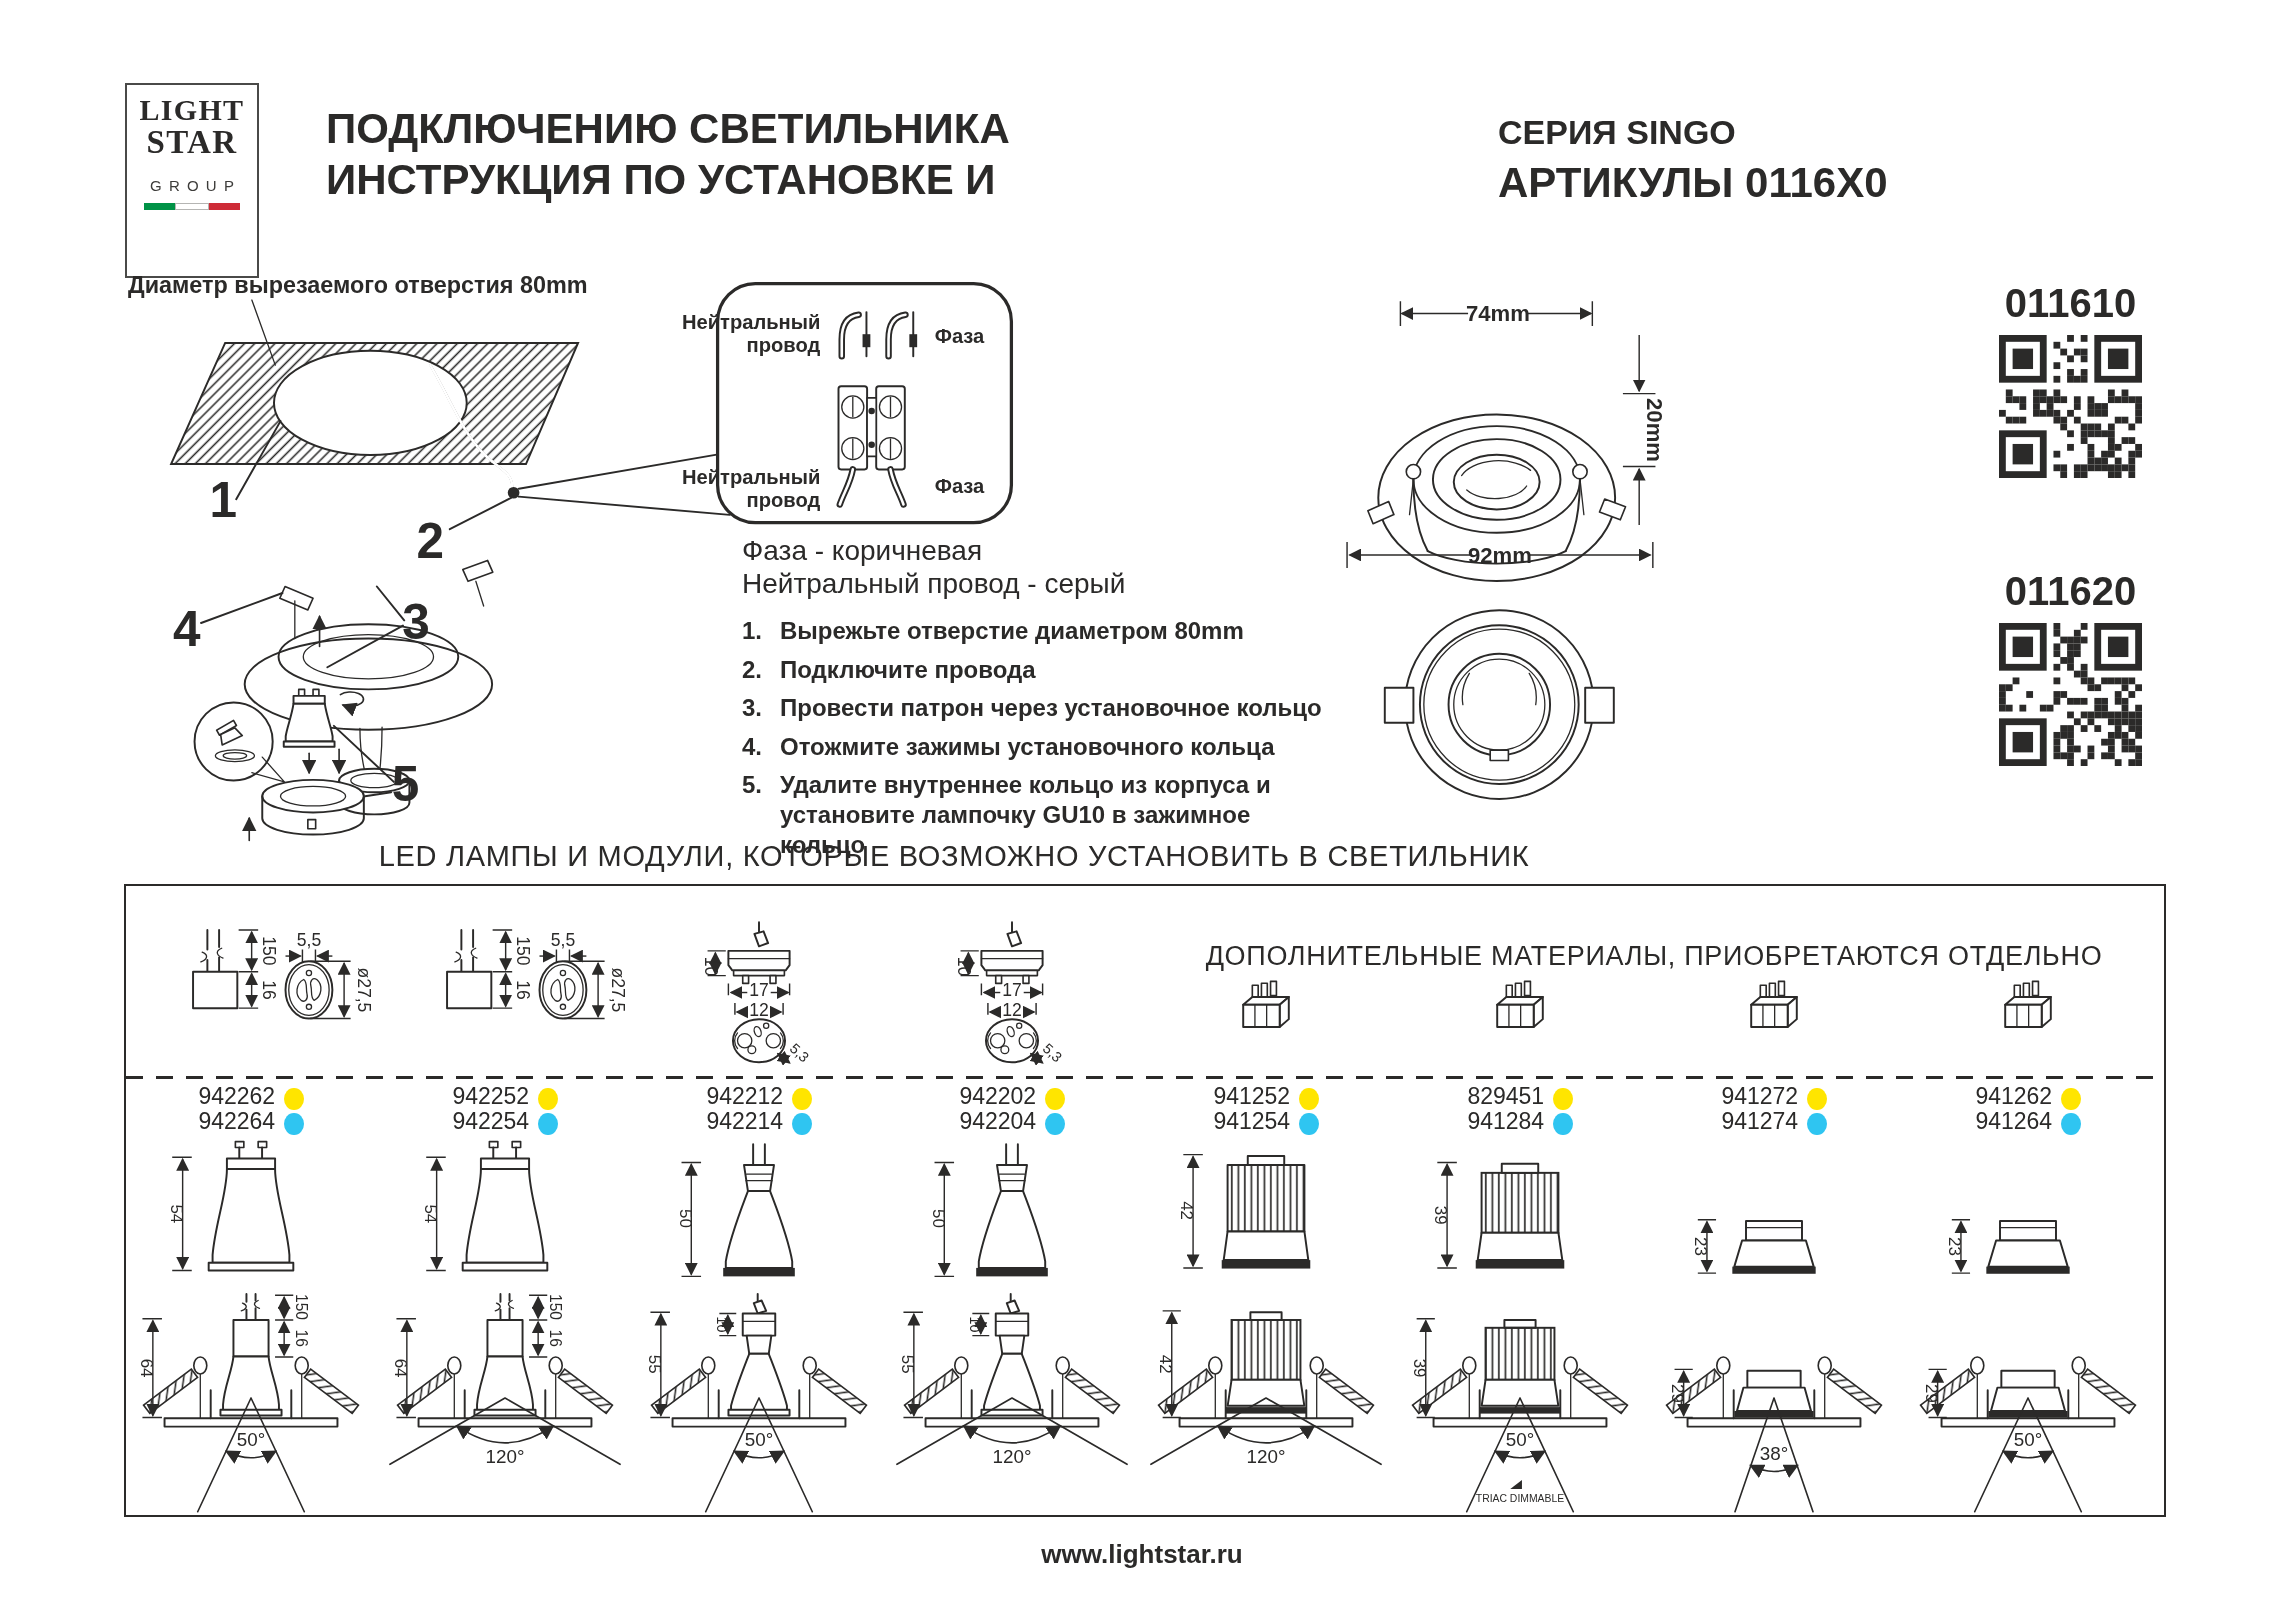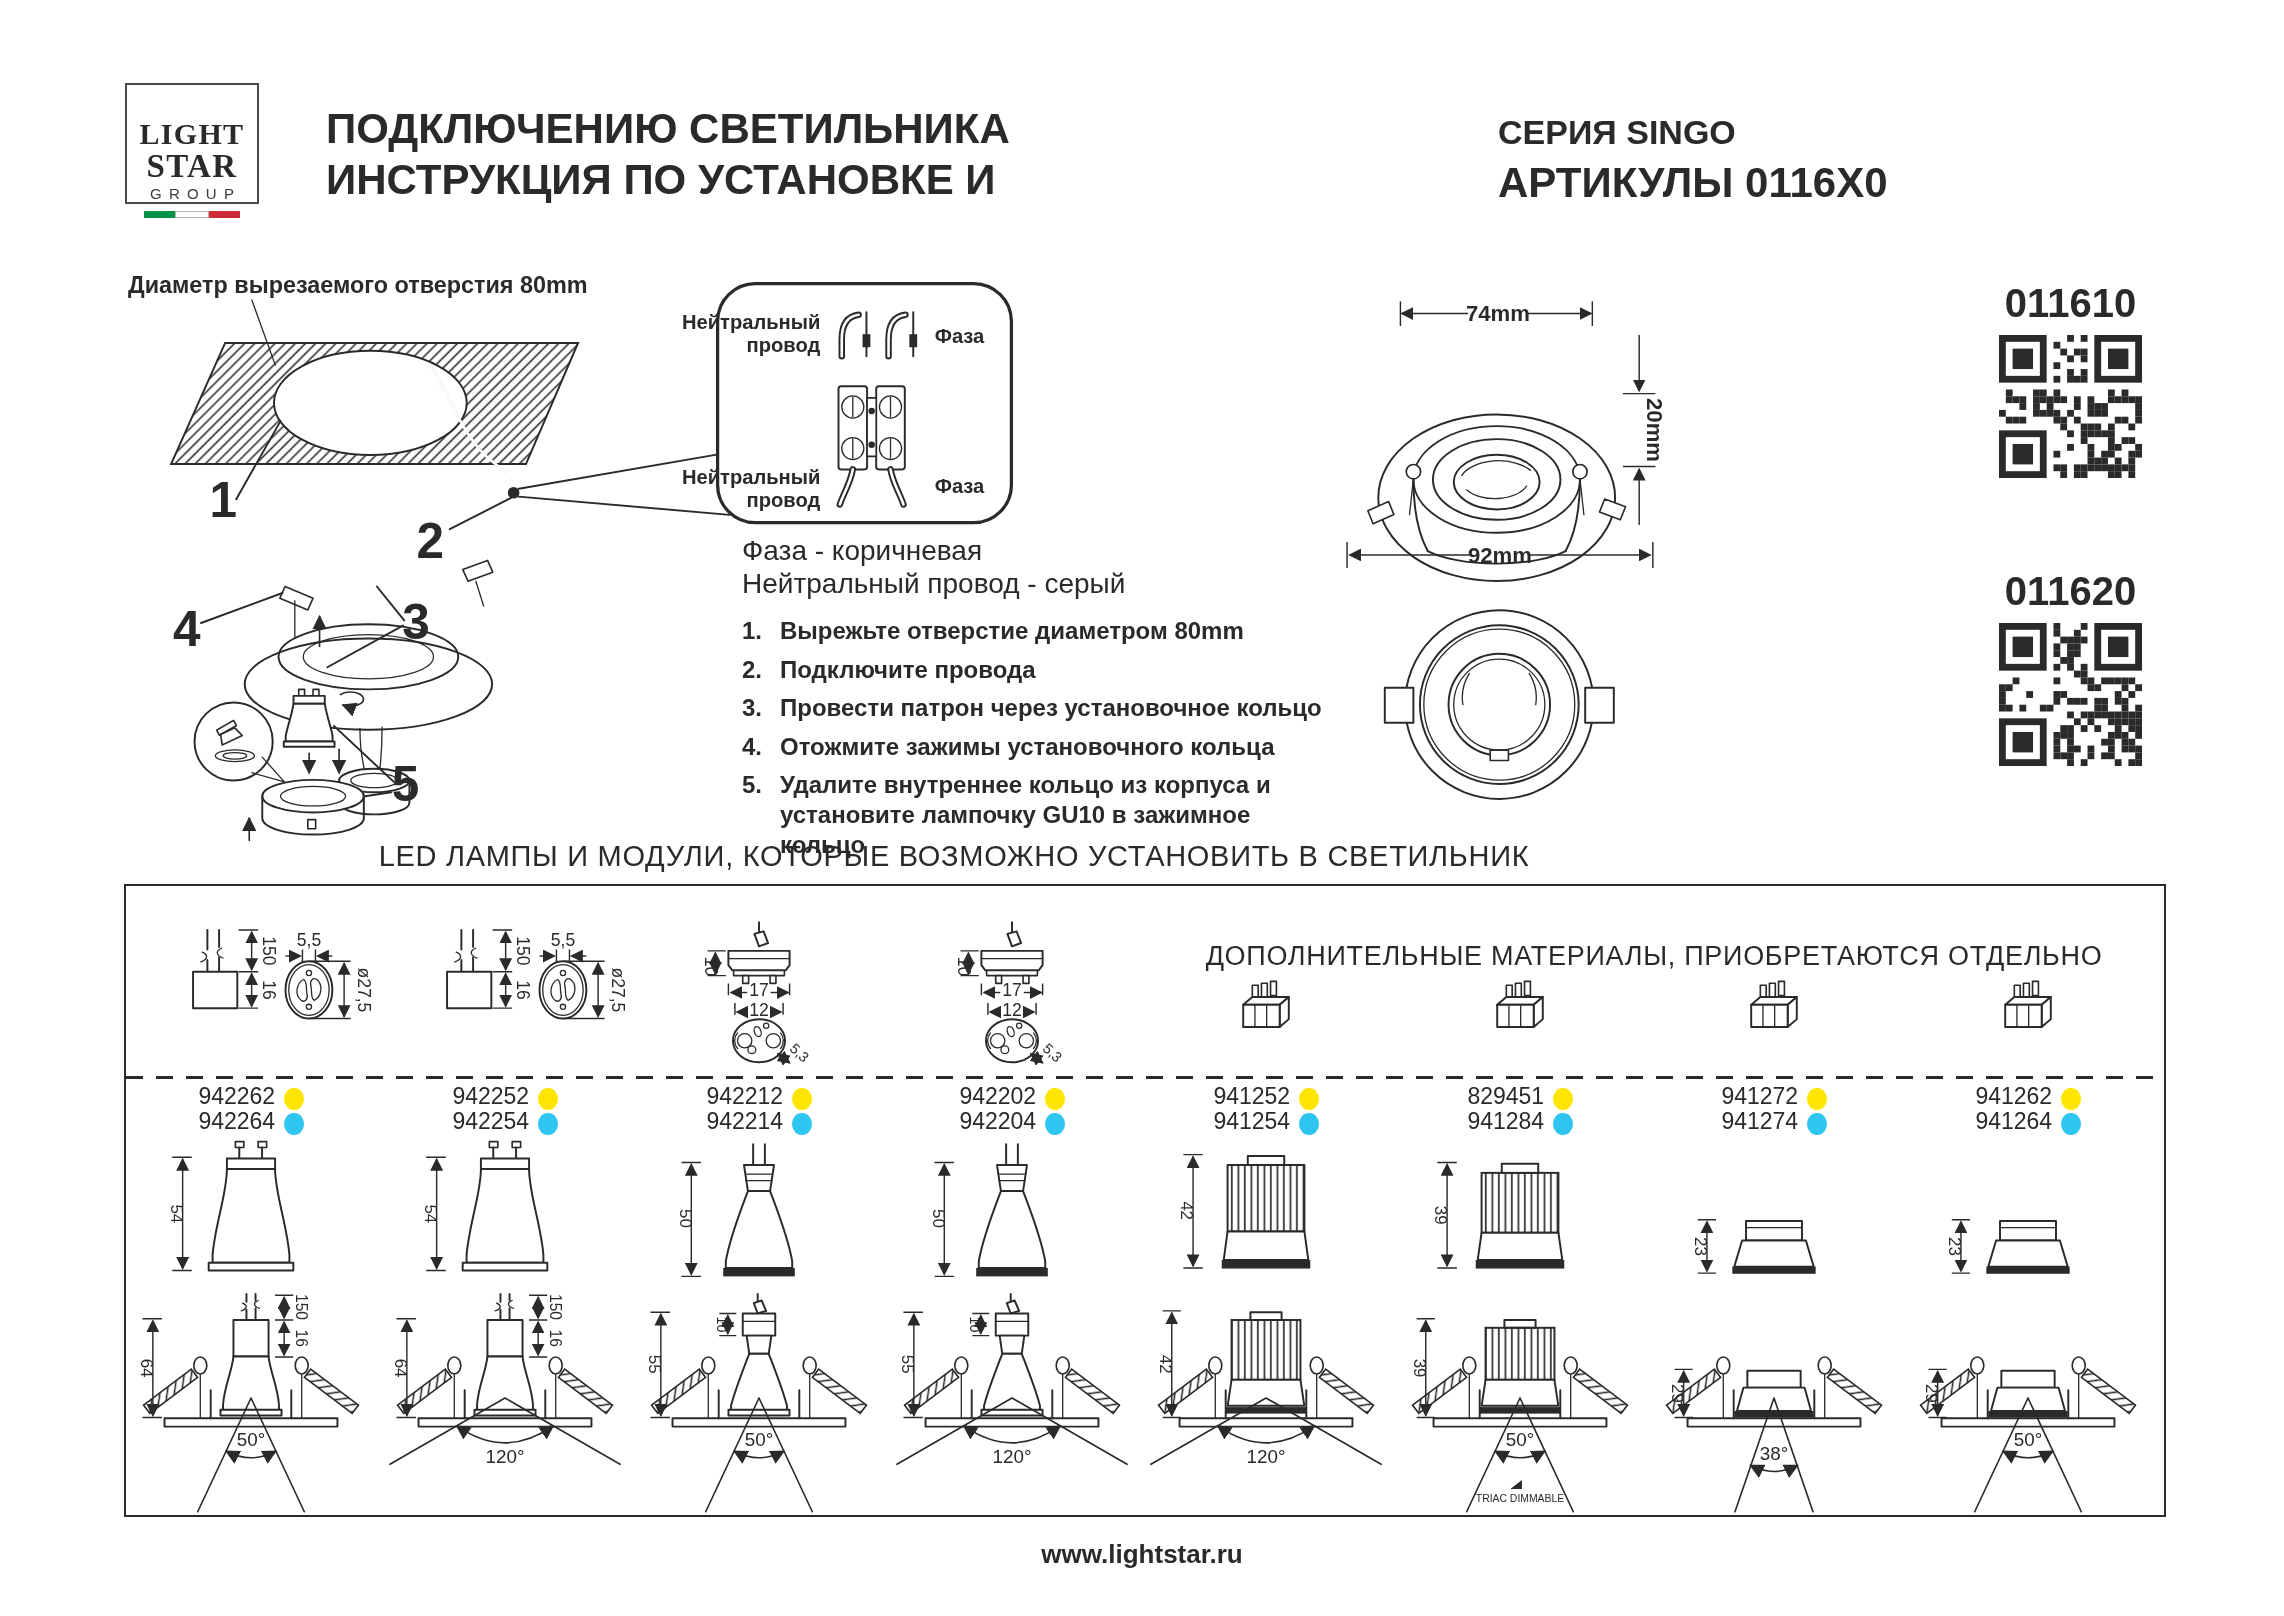--- a/index.html
+++ b/index.html
@@ -15,24 +15,24 @@
   .fd{fill:#2b2a29;stroke:none}
   .dim{stroke:#2b2a29;stroke-width:2.2;fill:none}
   .w10{stroke:#2b2a29;stroke-width:10;fill:none;stroke-linecap:round}
   .w4w{stroke:#fff;stroke-width:4;fill:none;stroke-linecap:round}
   .d22{font-size:22px}.d24{font-size:24px}.d26{font-size:26px}.d27{font-size:27px}
   .ang{font-size:29px}.tiny{font-size:16px}
   .num{font-size:76px;font-weight:bold}
   .wl{font-size:31px;font-weight:bold}
   .ta-s{text-anchor:start}.ta-e{text-anchor:end}
 
-  .logo-box{left:125px;top:83px;width:134px;height:121px;border:2.6px solid #4a4a48;text-align:center;padding-top:33px}
+  .logo-box{left:125px;top:83px;width:134px;height:195px;border:2.6px solid #4a4a48;text-align:center;padding-top:9px}
   .logo-light{font-family:"Liberation Serif",serif;font-weight:bold;font-size:30px;letter-spacing:1.3px;line-height:31px}
   .logo-star{font-family:"Liberation Serif",serif;font-weight:bold;font-size:33px;letter-spacing:1.3px;line-height:34px}
-  .logo-group{font-size:15px;letter-spacing:7.2px;text-indent:7.2px;margin-top:2px;color:#3c3b39}
+  .logo-group{font-size:15px;letter-spacing:7.2px;text-indent:7.2px;margin-top:18px;color:#3c3b39}
   .flag{width:96px;height:7.2px;margin:9px auto 0;display:flex}
   .flag span{flex:1}
   .flag .fg{background:#009246}.flag .fw{background:#fff;border:0.7px solid #b5b5b3}.flag .fr{background:#ce2b37}
 
   .page-title{left:326px;top:103px;font-size:42px;font-weight:bold;line-height:51px;letter-spacing:0}
   .hdr-right{left:1498px;top:113px;width:664px;text-align:left}
   .hdr-series{font-size:34px;font-weight:bold}
   .hdr-articles{font-size:42px;font-weight:bold;margin-top:6.5px}
 
   .hole-label{left:128px;top:272px;font-size:23.4px;font-weight:bold}

